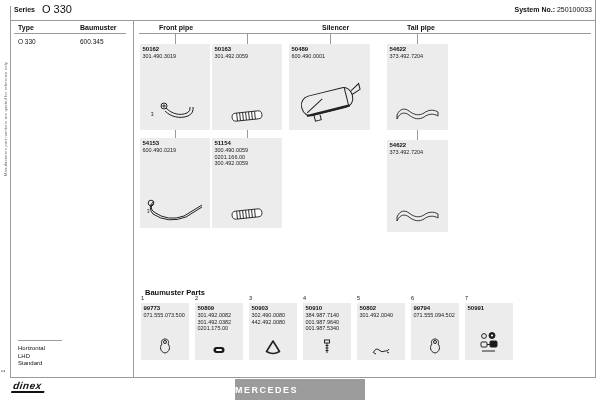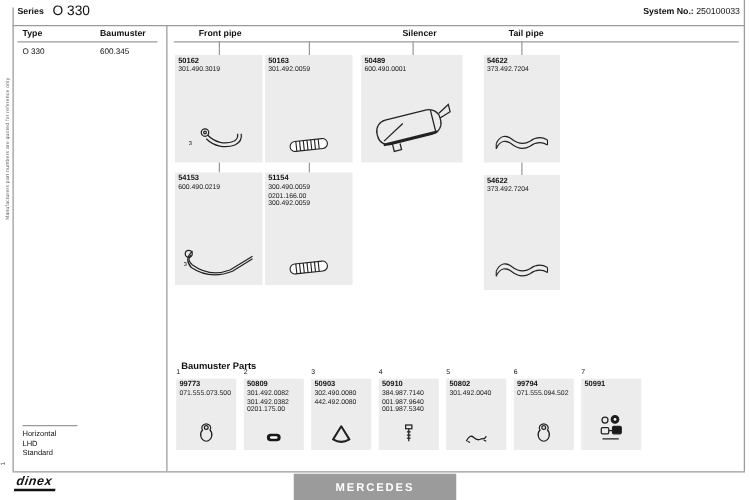--- a/index.html
+++ b/index.html
@@ -22,21 +22,21 @@
   .pbox{position:absolute;background:#ececec;}
   .pid{font-weight:bold;font-size:6px;padding:2px 0 0 2.5px;line-height:1.2;}
   .pref{font-size:5.5px;padding-left:2.5px;white-space:pre-line;line-height:1.18;color:#222;}
   .picon{position:absolute;left:0;right:0;bottom:6px;display:flex;justify-content:center;}
   .callout{position:absolute;font-size:4.5px;color:#111;}
   .mp-title{position:absolute;left:145px;top:288px;font-size:7.5px;font-weight:bold;}
   .midx{position:absolute;top:295px;font-size:5.5px;}
   .mbox{position:absolute;top:303px;width:48px;height:57px;background:#ececec;}
   .mbox .picon{bottom:5px;}
   .brand-bar{position:absolute;left:235px;top:379px;width:130px;height:21px;background:#9b9b9b;
-             display:flex;align-items:center;justify-content:center;}
+             display:flex;align-items:center;}
   .brand-bar span{color:#fff;font-weight:bold;font-size:9px;letter-spacing:1.5px;}
   .dinex{position:absolute;left:12px;top:380px;font-style:italic;font-weight:900;font-size:10px;
          letter-spacing:.5px;border-bottom:2px solid #111;padding:0 3px 0 1px;transform:skewX(-8deg);}
   svg{display:block;}
 </style>
 </head>
 <body>
 
 <div class="sheet">
 

